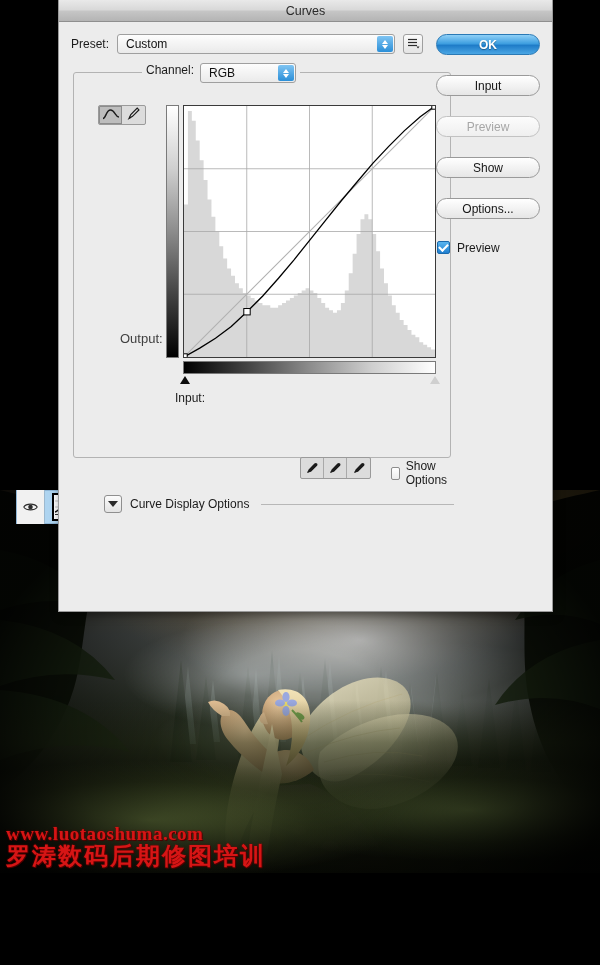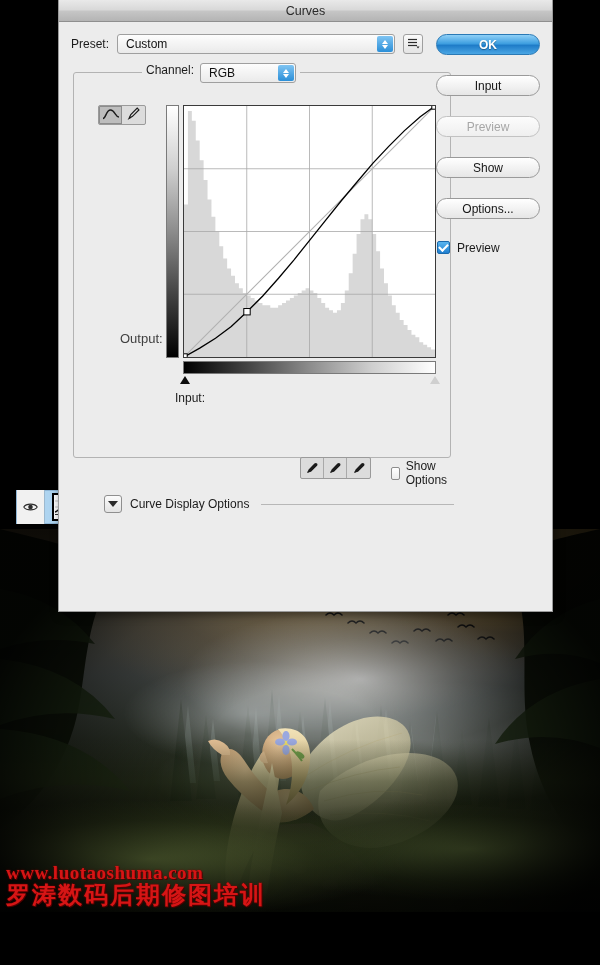--- a/index.html
+++ b/index.html
@@ -6,21 +6,21 @@
   html, body {
     width: 600px; height: 965px;
     font-family: "Liberation Sans", sans-serif;
     background: #000; overflow: hidden;
   }
   #root { position: relative; width: 600px; height: 965px; }
 
   
   .photo {
     position: absolute; left: 0; top: 490px; width: 600px; height: 383px;
-    overflow: hidden; background: #0a0906; margin-top: 39px;
+    overflow: hidden; background: #0a0906;
   }
   .ph-layer { position: absolute; inset: 0; }
 
   
   .sky {
     background:
       radial-gradient(ellipse 200px 140px at 520px 12px, rgba(247,214,120,.95) 0%, rgba(220,175,78,.75) 38%, rgba(150,115,55,.25) 66%, rgba(0,0,0,0) 85%),
       radial-gradient(ellipse 320px 180px at 330px 40px, rgba(196,166,112,.85) 0%, rgba(130,110,80,.45) 55%, rgba(10,10,10,0) 85%),
       linear-gradient(180deg, #6b5a37 0%, #8a7a53 10%, #6e6b5e 24%, #4d5250 38%, #2c3228 55%, #16190f 78%, #090a06 100%);
   }

